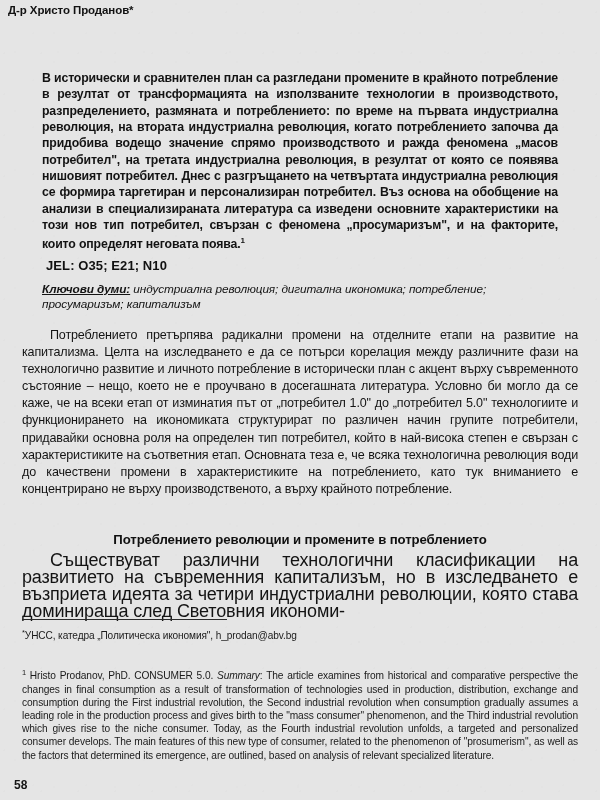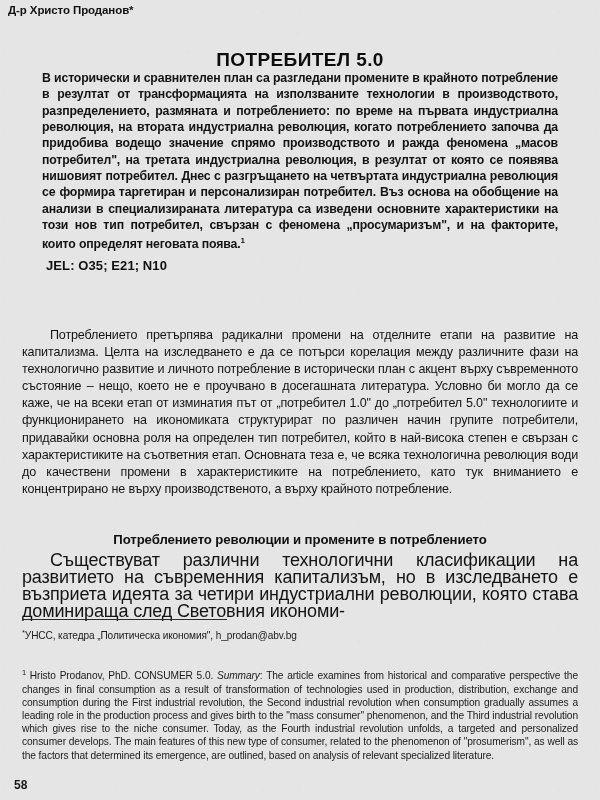--- a/index.html
+++ b/index.html
@@ -192,28 +192,30 @@
     color: #161616;
   }
 </style>
 </head>
 <body>
 
 <div class="page">
 
   <div class="author-line">Д-р Христо Проданов*</div>
 
-  <h1 class="title">ПОТРЕБИТЕЛ 5.0</h1>
 
   <div class="abstract">
     <span>В исторически и сравнителен план са разгледани промените в крайното потребление в резултат от трансформацията на използваните технологии в производството, разпределението, размяната и потреблението: по време на първата индустриална революция, на втората индустриална революция, когато потреблението започва да придобива водещо значение спрямо производството и ражда феномена „масов потребител", на третата индустриална революция, в резултат от която се появява нишовият потребител. Днес с разгръщането на четвъртата индустриална революция се формира таргетиран и персонализиран потребител. Въз основа на обобщение на анализи в специализираната литература са изведени основните характеристики на този нов тип потребител, свързан с феномена „просумаризъм", и на факторите, които определят неговата поява.</span><sup>1</sup>
   </div>
 
   <div class="jel">JEL: O35; E21; N10</div>
 
+  <div class="keywords">
+    <span class="kw-label">Ключови думи:</span><span> индустриална революция; дигитална икономика; потребление; просумаризъм; капитализъм</span>
+  </div>
 
   <div class="body-block">
     <p>Потреблението претърпява радикални промени на отделните етапи на развитие на капитализма. Целта на изследването е да се потърси корелация между различните фази на технологично развитие и личното потребление в исторически план с акцент върху съвременното състояние – нещо, което не е проучвано в досегашната литература. Условно би могло да се каже, че на всеки етап от изминатия път от „потребител 1.0" до „потребител 5.0" технологиите и функционирането на икономиката структурират по различен начин групите потребители, придавайки основна роля на определен тип потребител, който в най-висока степен е свързан с характеристиките на съответния етап. Основната теза е, че всяка технологична революция води до качествени промени в характеристиките на потреблението, като тук вниманието е концентрирано не върху производственото, а върху крайното потребление.</p>
   </div>
 
   <h2 class="section-head">Потреблението революции и промените в потреблението</h2>
 
   <div class="body-block-2">
     <p>Съществуват различни технологични класификации на развитието на съвременния капитализъм, но в изследването е възприета идеята за четири индустриални революции, която става доминираща след Световния икономи-</p>
   </div>

